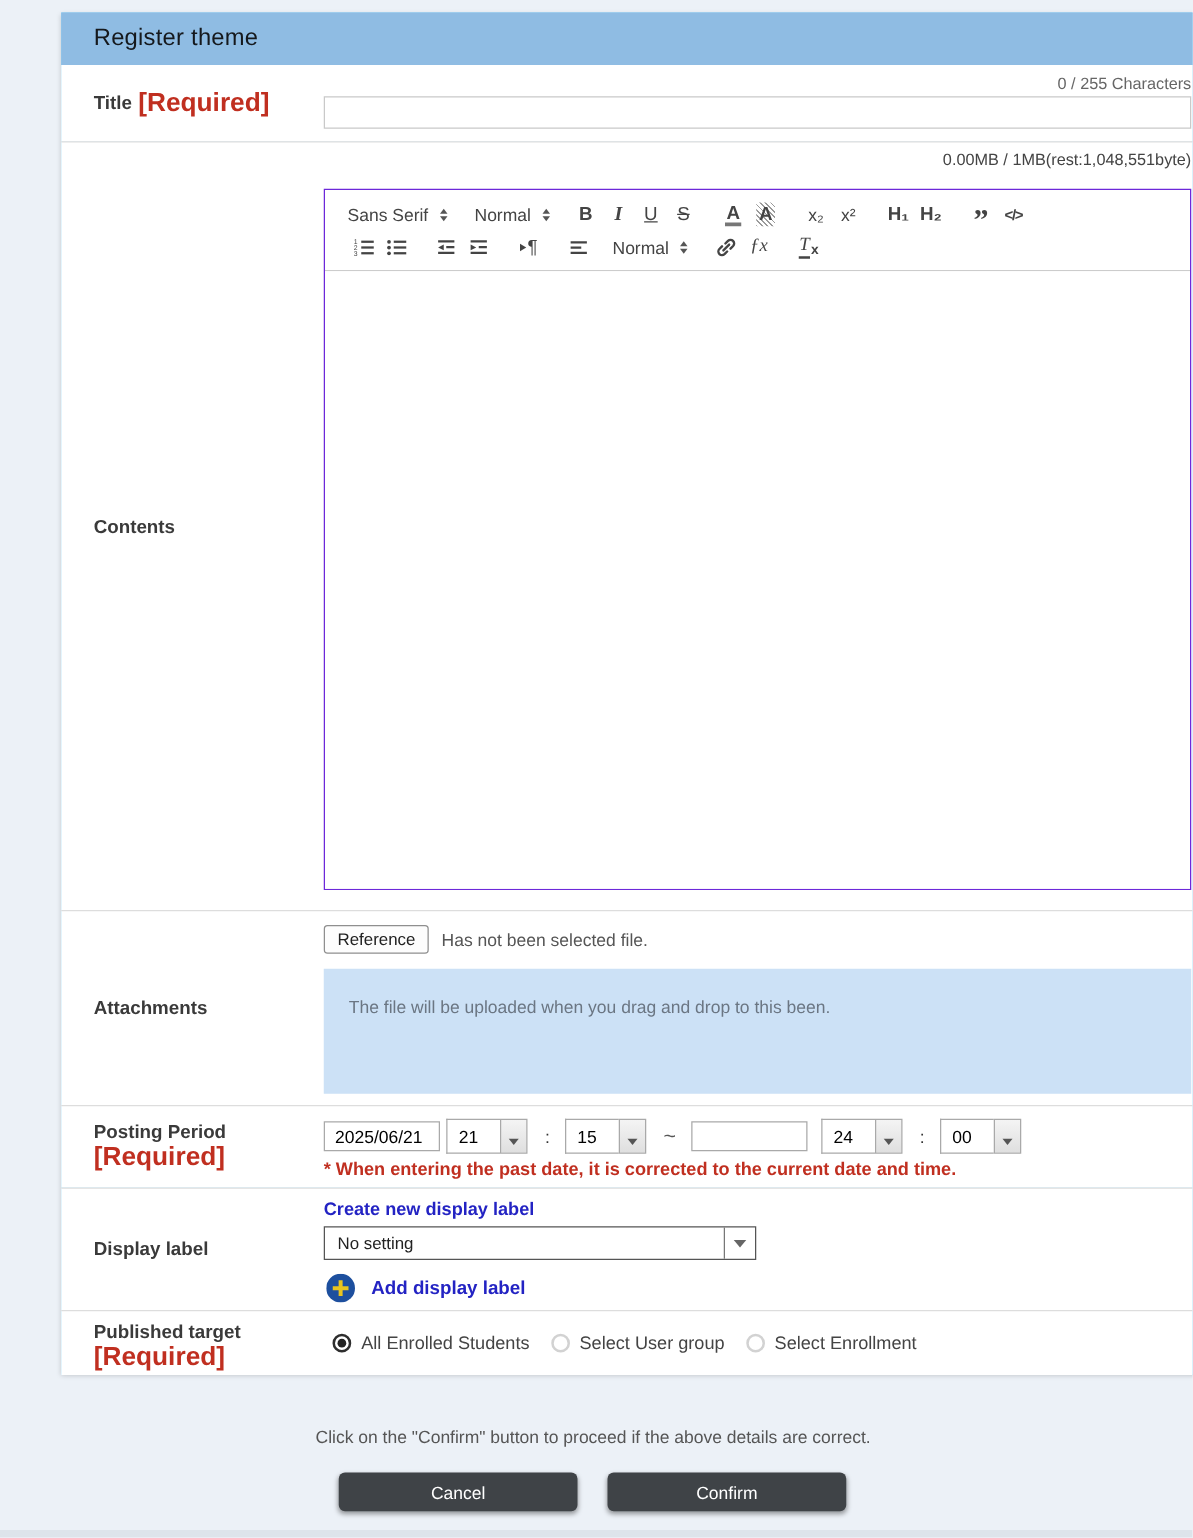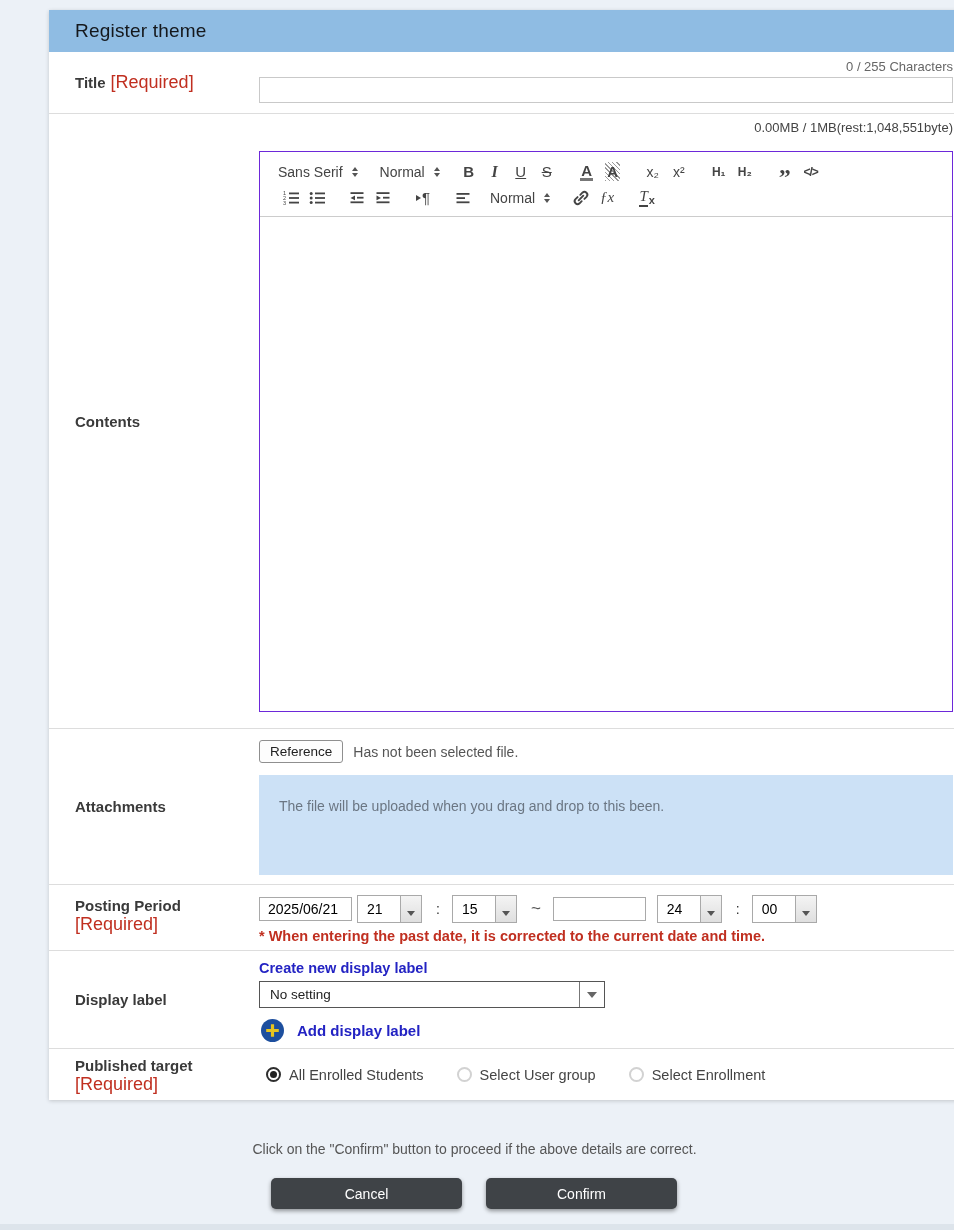--- a/index.html
+++ b/index.html
@@ -21,21 +21,21 @@
     height: 42px; background: #8fbce3;
     display: flex; align-items: center; padding-left: 26px;
     font-size: 19px; font-weight: 500; color: #15181c; letter-spacing: .2px;
   }
   .row { display: flex; background: #fff; }
   .row + .row { border-top: 1px solid #ddd; }
   .cell-label { width: 210px; flex-shrink: 0; padding-left: 26px; }
   .v-center { display: flex; align-items: center; }
   .cell-content { flex: 1; padding-right: 17px; min-width: 0; }
   .lbl { font-size: 15px; font-weight: bold; color: #3a3a3a; }
-  .req { font-size: 18px; font-weight: normal; color: #c02f20; margin-left: 5px; }
+  .req { font-size: 21px; font-weight: bold; color: #c02f20; margin-left: 5px; }
   .lbl-stack .req { margin-left: 0; }
 
   
   .row-title { height: 61px; }
   .char-counter { padding-top: 7px; text-align: right; font-size: 13px; color: #666; height: 23px; }
   .title-input { width: 100%; height: 26px; border: 1px solid #c9c9c9; margin-top: 2px; padding: 0 8px; font-size: 14px; }
 
   
   .row-contents { height: 615px; }
   .mb-counter { padding-top: 6px; text-align: right; font-size: 13px; color: #444; height: 24px; }
@@ -55,21 +55,21 @@
   .b-bold { font-weight: bold; font-size: 15px; }
   .b-italic { font-family: "Liberation Serif", serif; font-style: italic; font-size: 16px; font-weight: bold; }
   .b-under { font-size: 15px; text-decoration: underline; }
   .b-strike { font-size: 15px; text-decoration: line-through; }
   .b-color span { font-size: 15px; font-weight: bold; border-bottom: 3px solid #777; line-height: 15px; padding: 0 1px; }
   .b-bg span {
     font-size: 15px; font-weight: bold; padding: 1px 2px;
     background: repeating-linear-gradient(45deg, #9a9a9a 0 1px, transparent 1px 3px);
   }
   .b-sub, .b-sup { font-size: 14px; }
-  .b-h { font-weight: bold; font-size: 12px; }
+  .b-h { font-weight: bold; font-size: 15px; }
   .b-quote { font-family: "Liberation Serif", serif; font-weight: bold; font-size: 24px; line-height: 10px; padding-top: 10px; }
   .b-code { font-weight: bold; font-size: 12px; letter-spacing: -1px; }
   .b-dir { font-size: 15px; }
   .tri-r { width: 0; height: 0; border-top: 3.5px solid transparent; border-bottom: 3.5px solid transparent; border-left: 5px solid #444; margin-right: 1px; }
   .b-formula { font-family: "Liberation Serif", serif; font-style: italic; font-size: 15px; }
   .b-clean .t { font-family: "Liberation Serif", serif; font-style: italic; font-size: 15px; border-bottom: 2px solid #444; }
   .b-clean .x { font-size: 11px; font-weight: bold; margin-left: 1px; margin-top: 4px; }
   .ql-editor-area { flex: 1; background: #fff; }
 
   
@@ -107,21 +107,21 @@
   .label-select { margin-top: 4px; width: 346px; height: 27px; border: 1px solid #555; background: #fff; display: flex; cursor: pointer; }
   .label-select-value { flex: 1; font-size: 13.5px; color: #222; padding-left: 10px; display: flex; align-items: center; }
   .label-select-btn { width: 25px; border-left: 1px solid #777; display: flex; align-items: center; justify-content: center; }
   .sel-tri { width: 0; height: 0; border-left: 5px solid transparent; border-right: 5px solid transparent; border-top: 6px solid #666; }
   .add-line { display: flex; align-items: center; gap: 13px; margin-top: 11px; padding-left: 2px; }
   .add-line .link { font-size: 15px; }
 
   
   .row-published { height: 52px; }
   .cell-label-published { padding-top: 8px; }
-  .radio-line { display: flex; align-items: center; height: 100%; padding-left: 7px; gap: 16px; }
+  .radio-line { display: flex; align-items: center; height: 100%; padding-left: 7px; }
   .radio-opt { display: flex; align-items: center; margin-right: 17px; cursor: pointer; }
   .radio-circle { width: 15px; height: 15px; border-radius: 50%; border: 2px solid #d2d2d2; background: #fff; margin-right: 8px; flex-shrink: 0; position: relative; }
   .radio-opt.selected .radio-circle { border-color: #2e2e2e; }
   .radio-opt.selected .radio-circle::after {
     content: ""; position: absolute; left: 2px; top: 2px; width: 7px; height: 7px; border-radius: 50%; background: #222;
   }
   .radio-text { font-size: 14.5px; color: #444; }
 
   
   .footer-note { position: absolute; left: 14px; top: 1141px; width: 921px; text-align: center; font-size: 14px; color: #555; }

